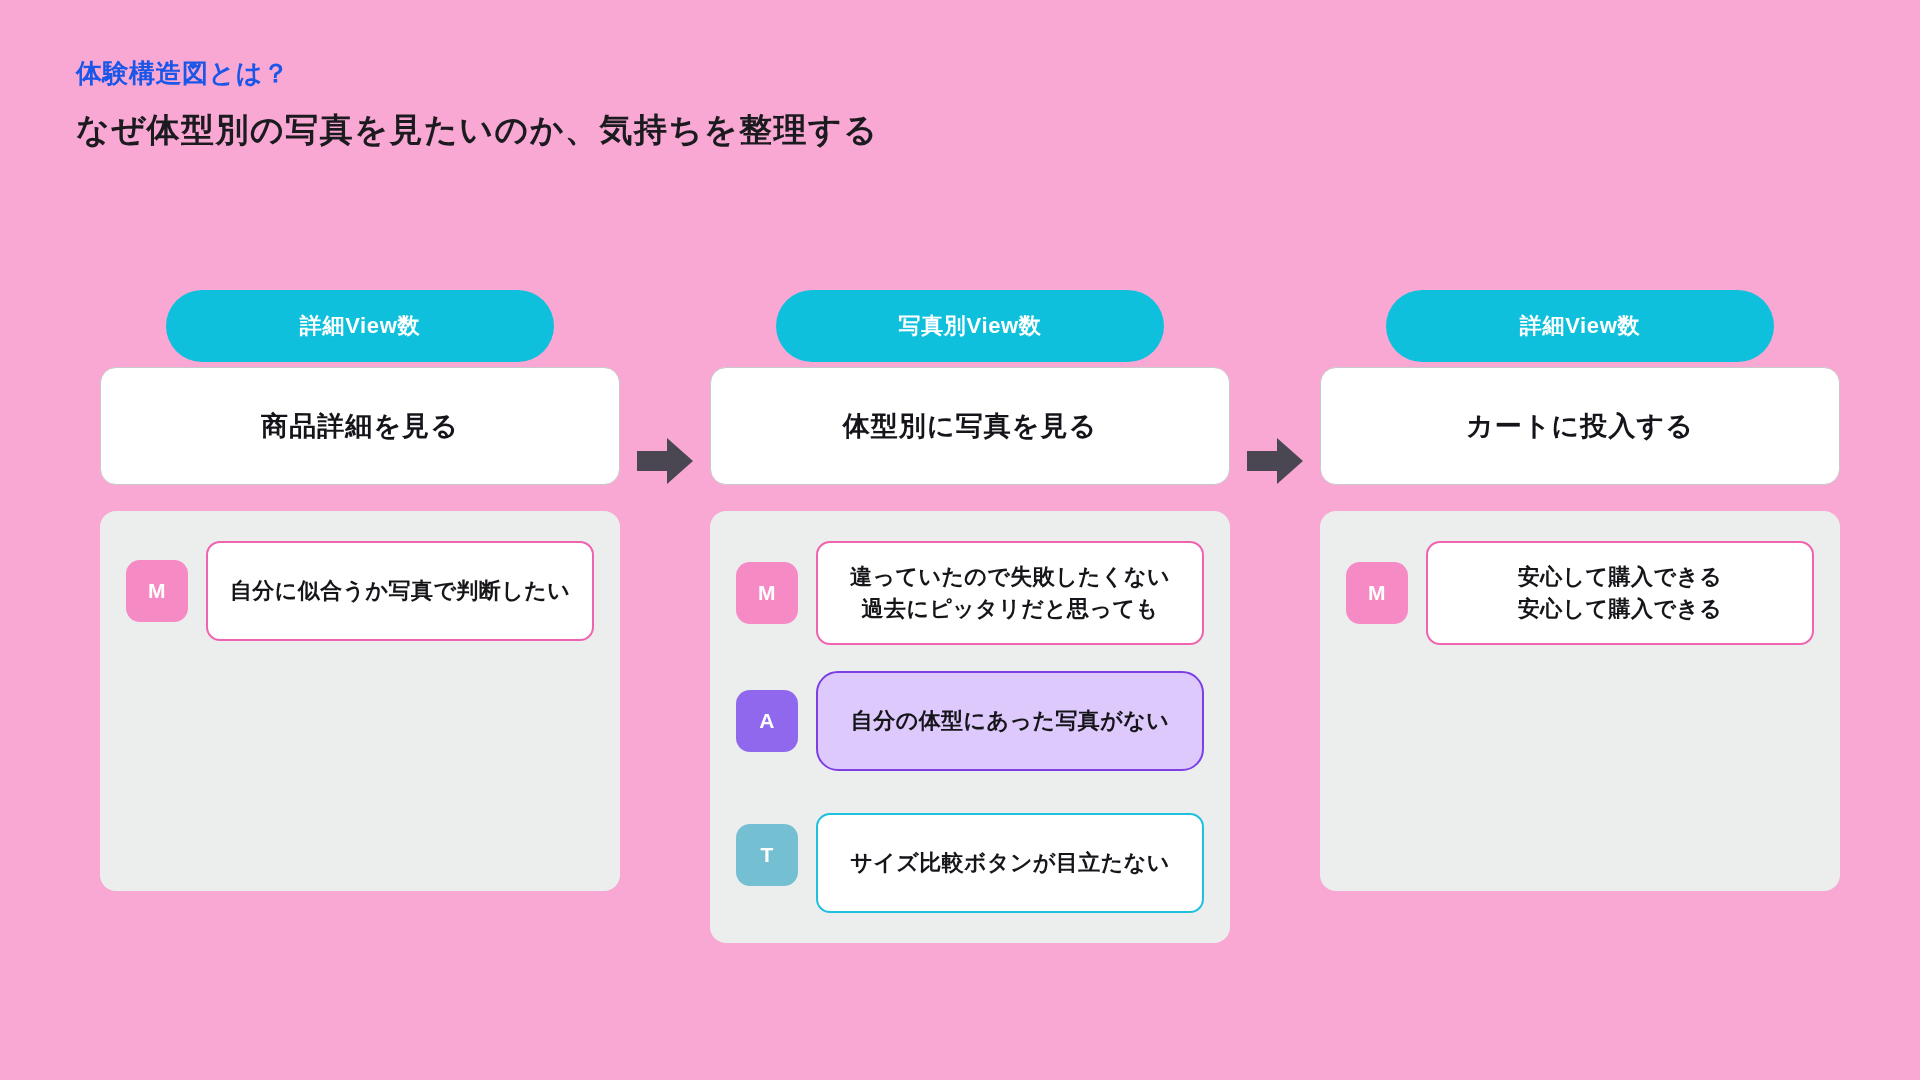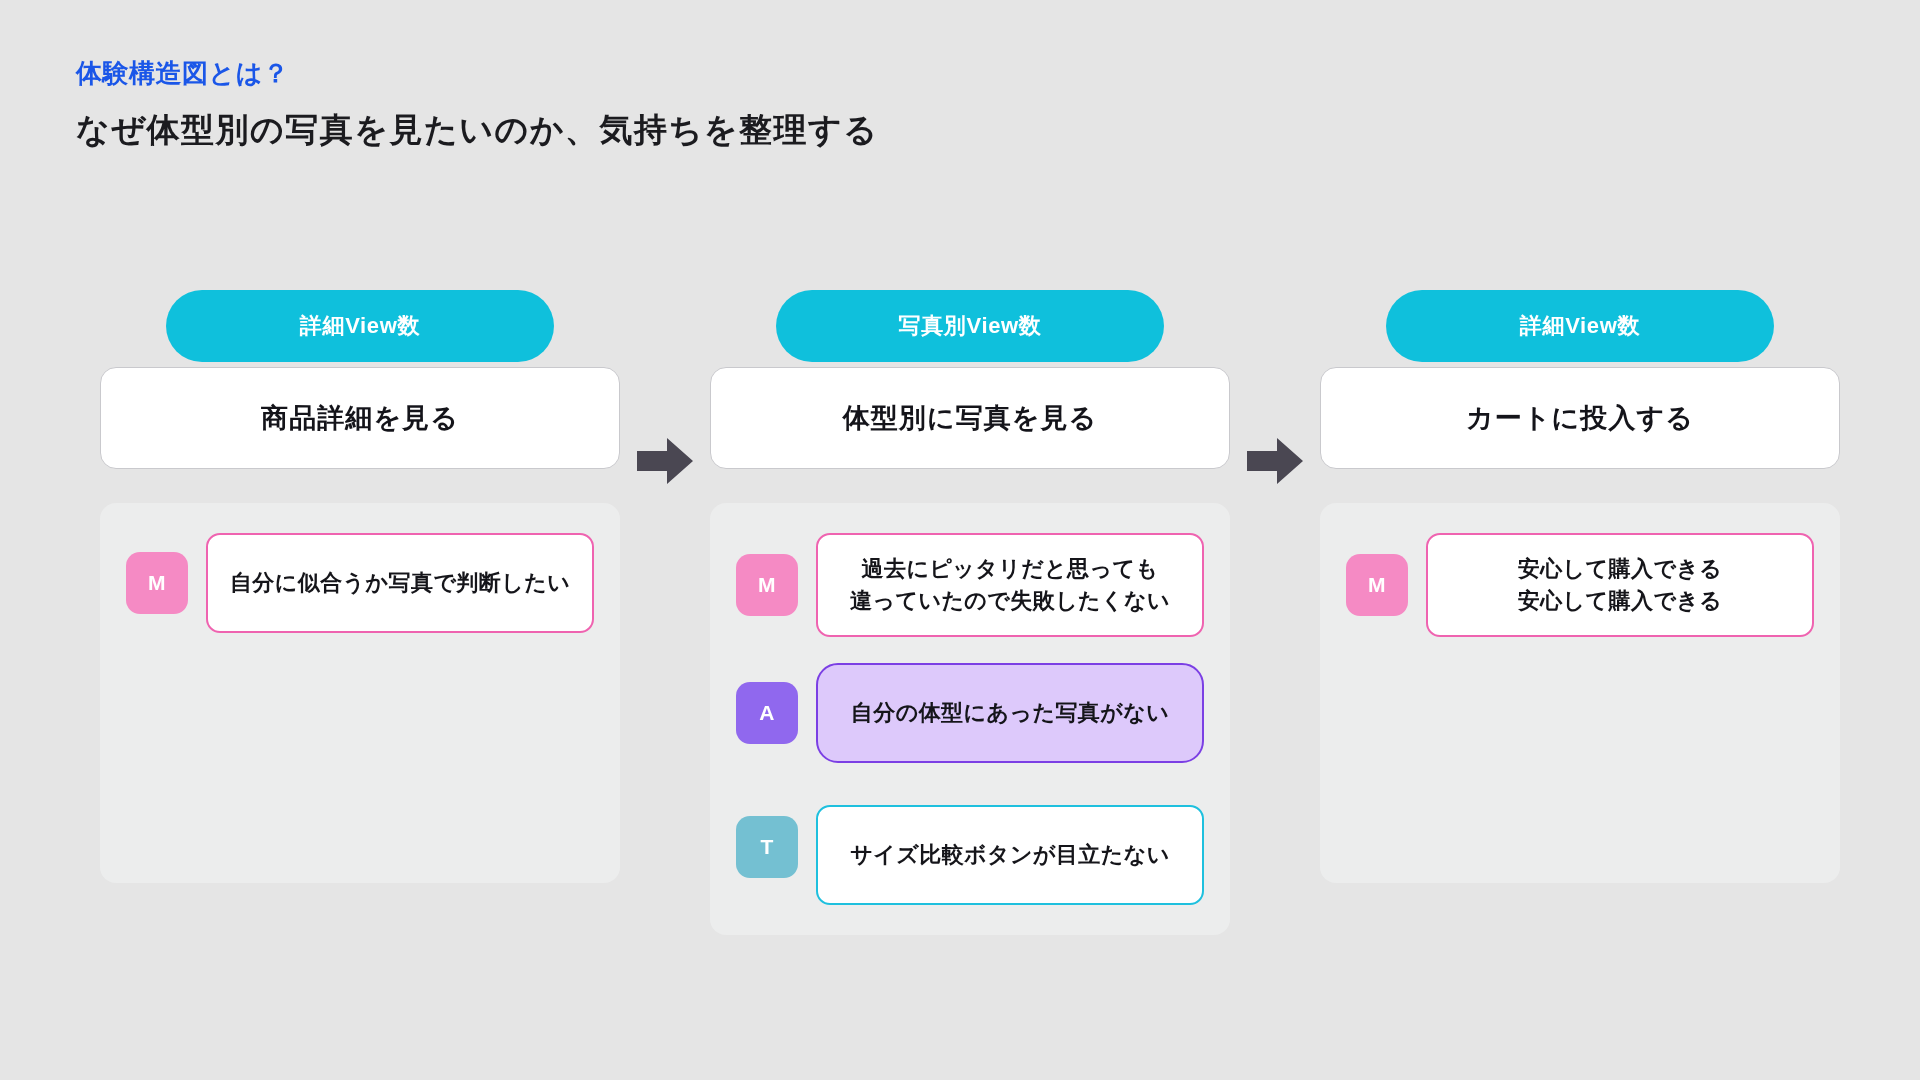--- a/index.html
+++ b/index.html
@@ -11,21 +11,21 @@
     height: 1080px;
     background: #ffffff;
     font-family: "Liberation Sans", "DejaVu Sans", sans-serif;
     overflow: hidden;
     position: relative;
   }
 
   .slide {
     position: absolute;
     inset: 0;
-    background: #e5e5e5;
+    background: #f9a8d4;
   }
 
   
   .header {
     position: absolute;
     left: 76px;
     top: 58px;
     width: 1700px;
   }
   .eyebrow {
@@ -92,29 +92,29 @@
     color: #ffffff;
     font-size: 22px;
     font-weight: 700;
     letter-spacing: 0.03em;
     line-height: 1;
     white-space: nowrap;
   }
 
   
   .step-box {
-    height: 102px;
+    height: 118px;
     border: 1.6px solid #c9c9cd;
     border-radius: 16px;
     background: #ffffff;
     display: flex;
     align-items: center;
     justify-content: center;
     box-sizing: border-box;
-    margin-bottom: 34px;
+    margin-bottom: 26px;
   }
   .step-box-label {
     font-size: 27px;
     font-weight: 700;
     color: #14141a;
     letter-spacing: 0.04em;
     line-height: 1.2;
     white-space: nowrap;
   }
 
@@ -238,22 +238,22 @@
         <span class="step-box-label">体型別に写真を見る</span>
       </div>
       <div class="notes-panel">
 
         <div class="note-row">
           <div class="note-badge badge-m">
             <span>M</span>
           </div>
           <div class="note-card variant-motivation">
             <div class="note-card-text">
+              <span class="ln">違っていたので失敗したくない</span>
               <span class="ln">過去にピッタリだと思っても</span>
-              <span class="ln">違っていたので失敗したくない</span>
             </div>
           </div>
         </div>
 
         <div class="note-row">
           <div class="note-badge badge-a">
             <span>A</span>
           </div>
           <div class="note-card variant-action">
             <div class="note-card-text">

